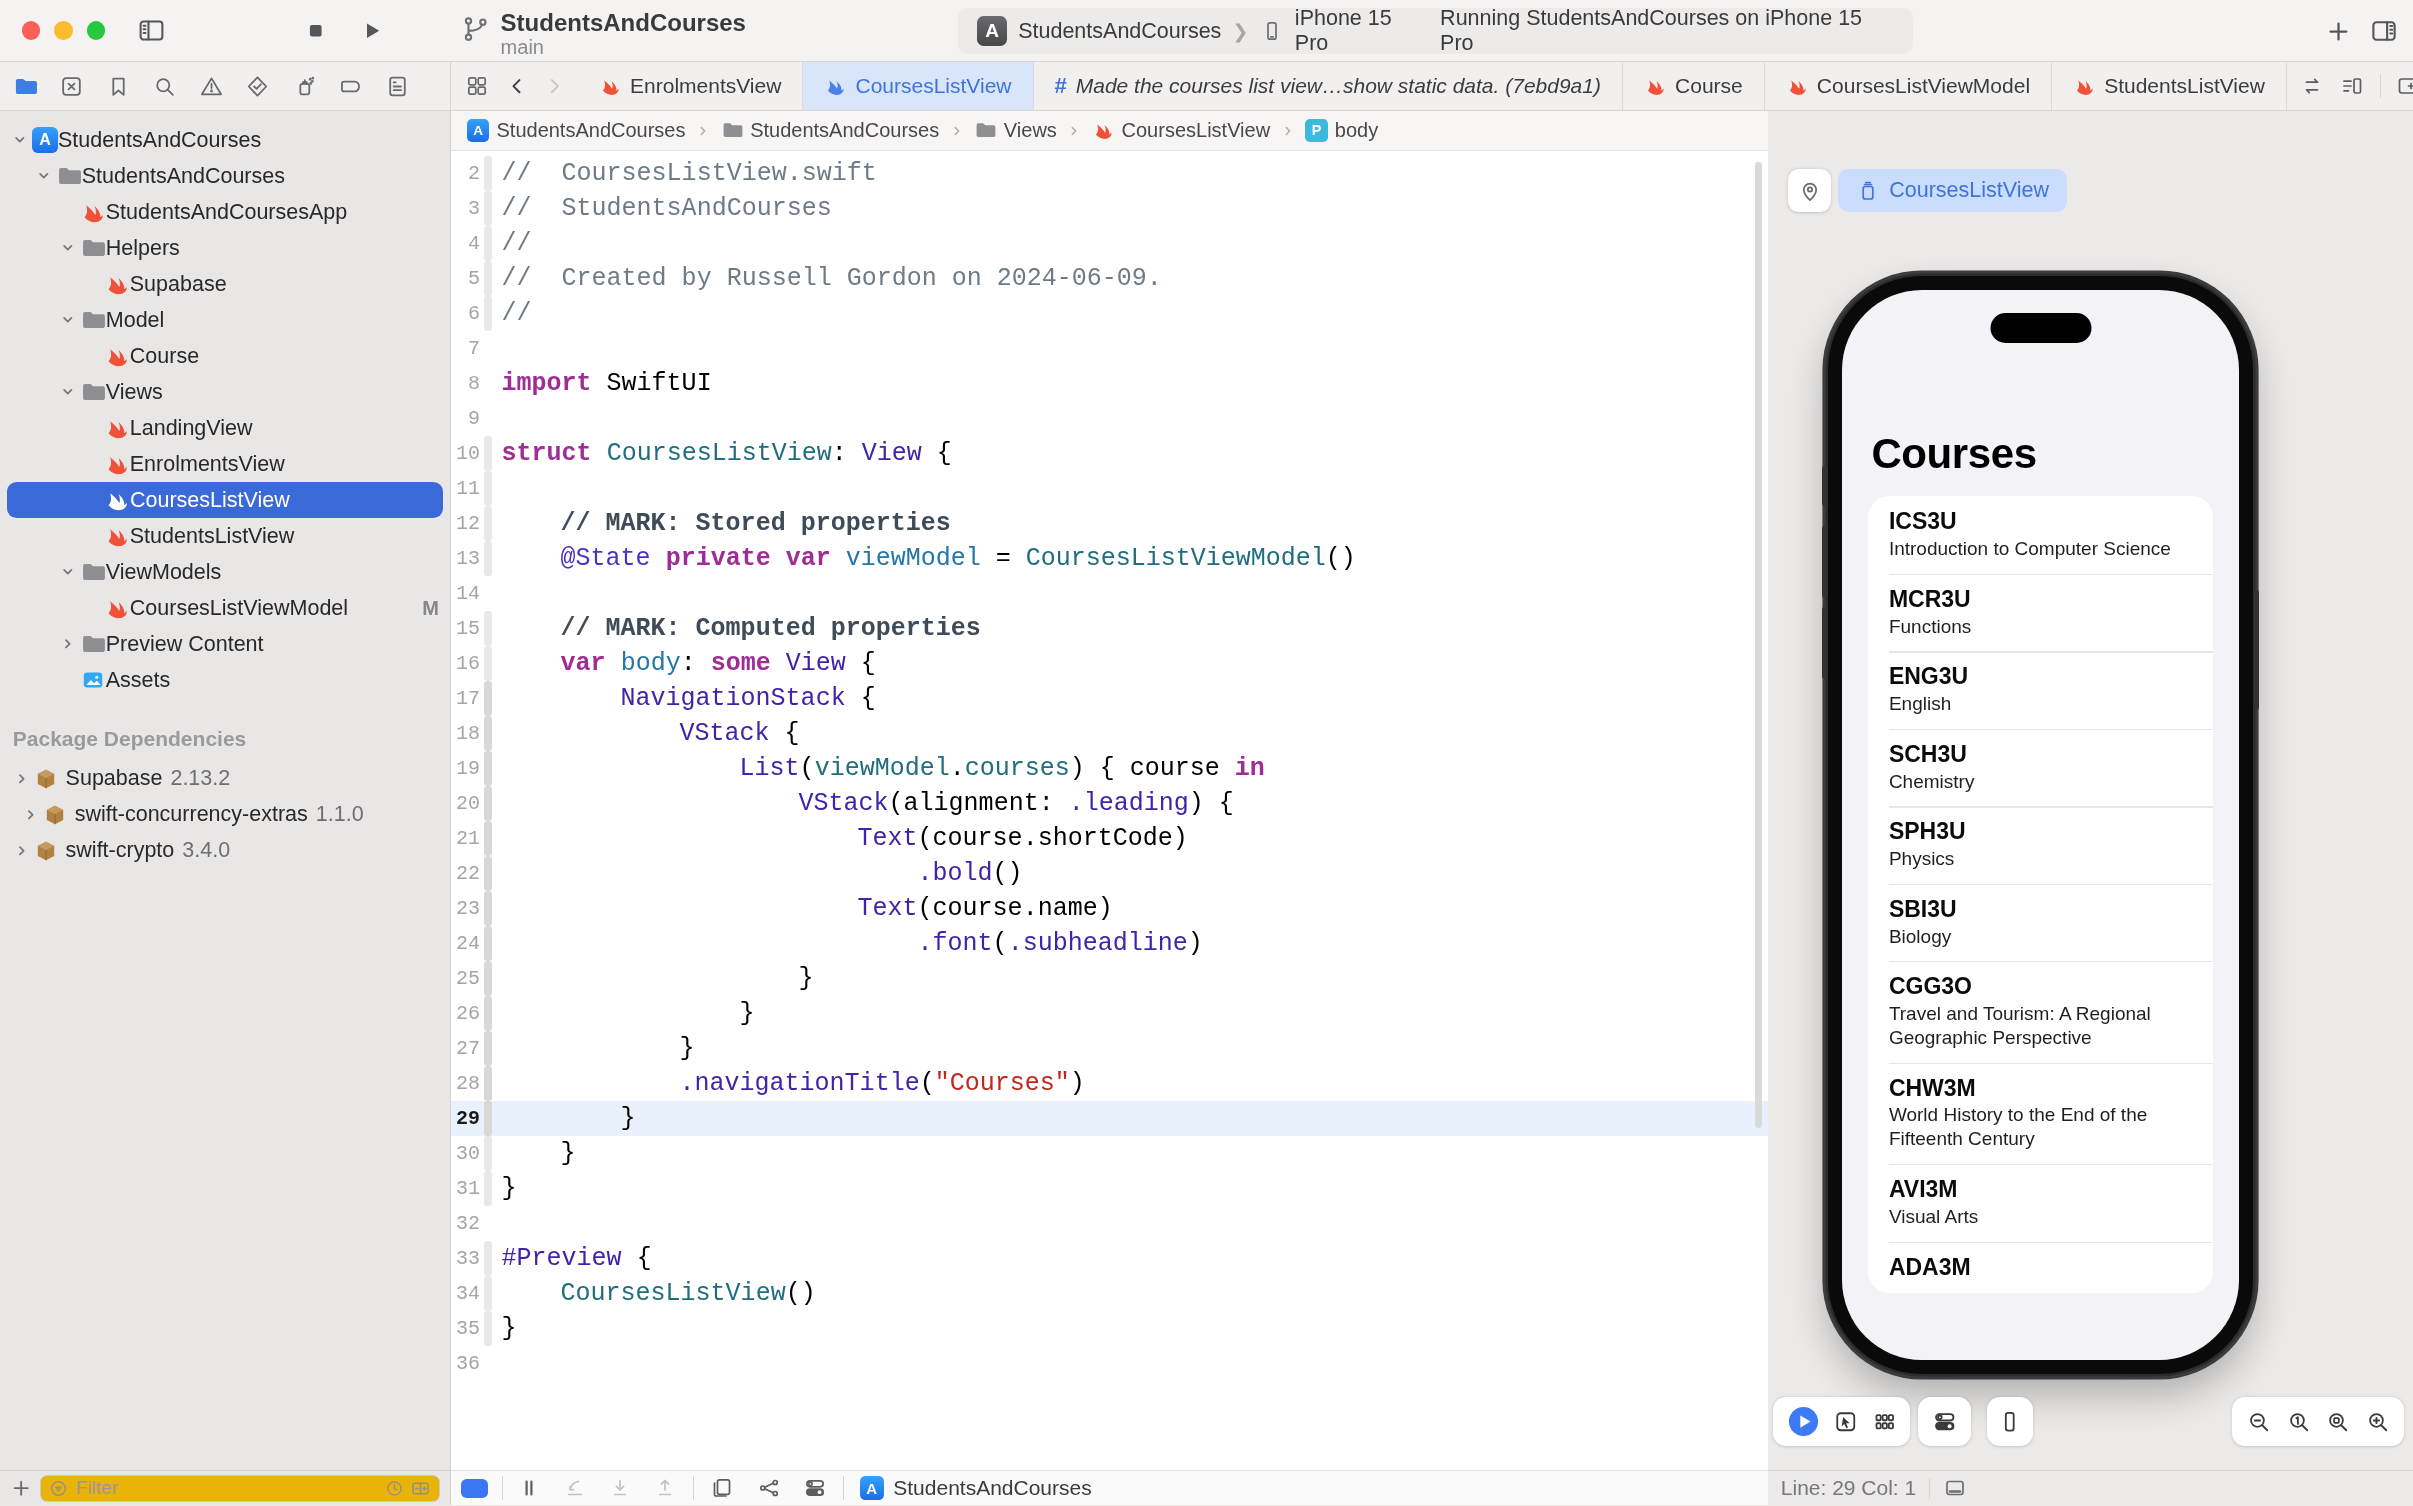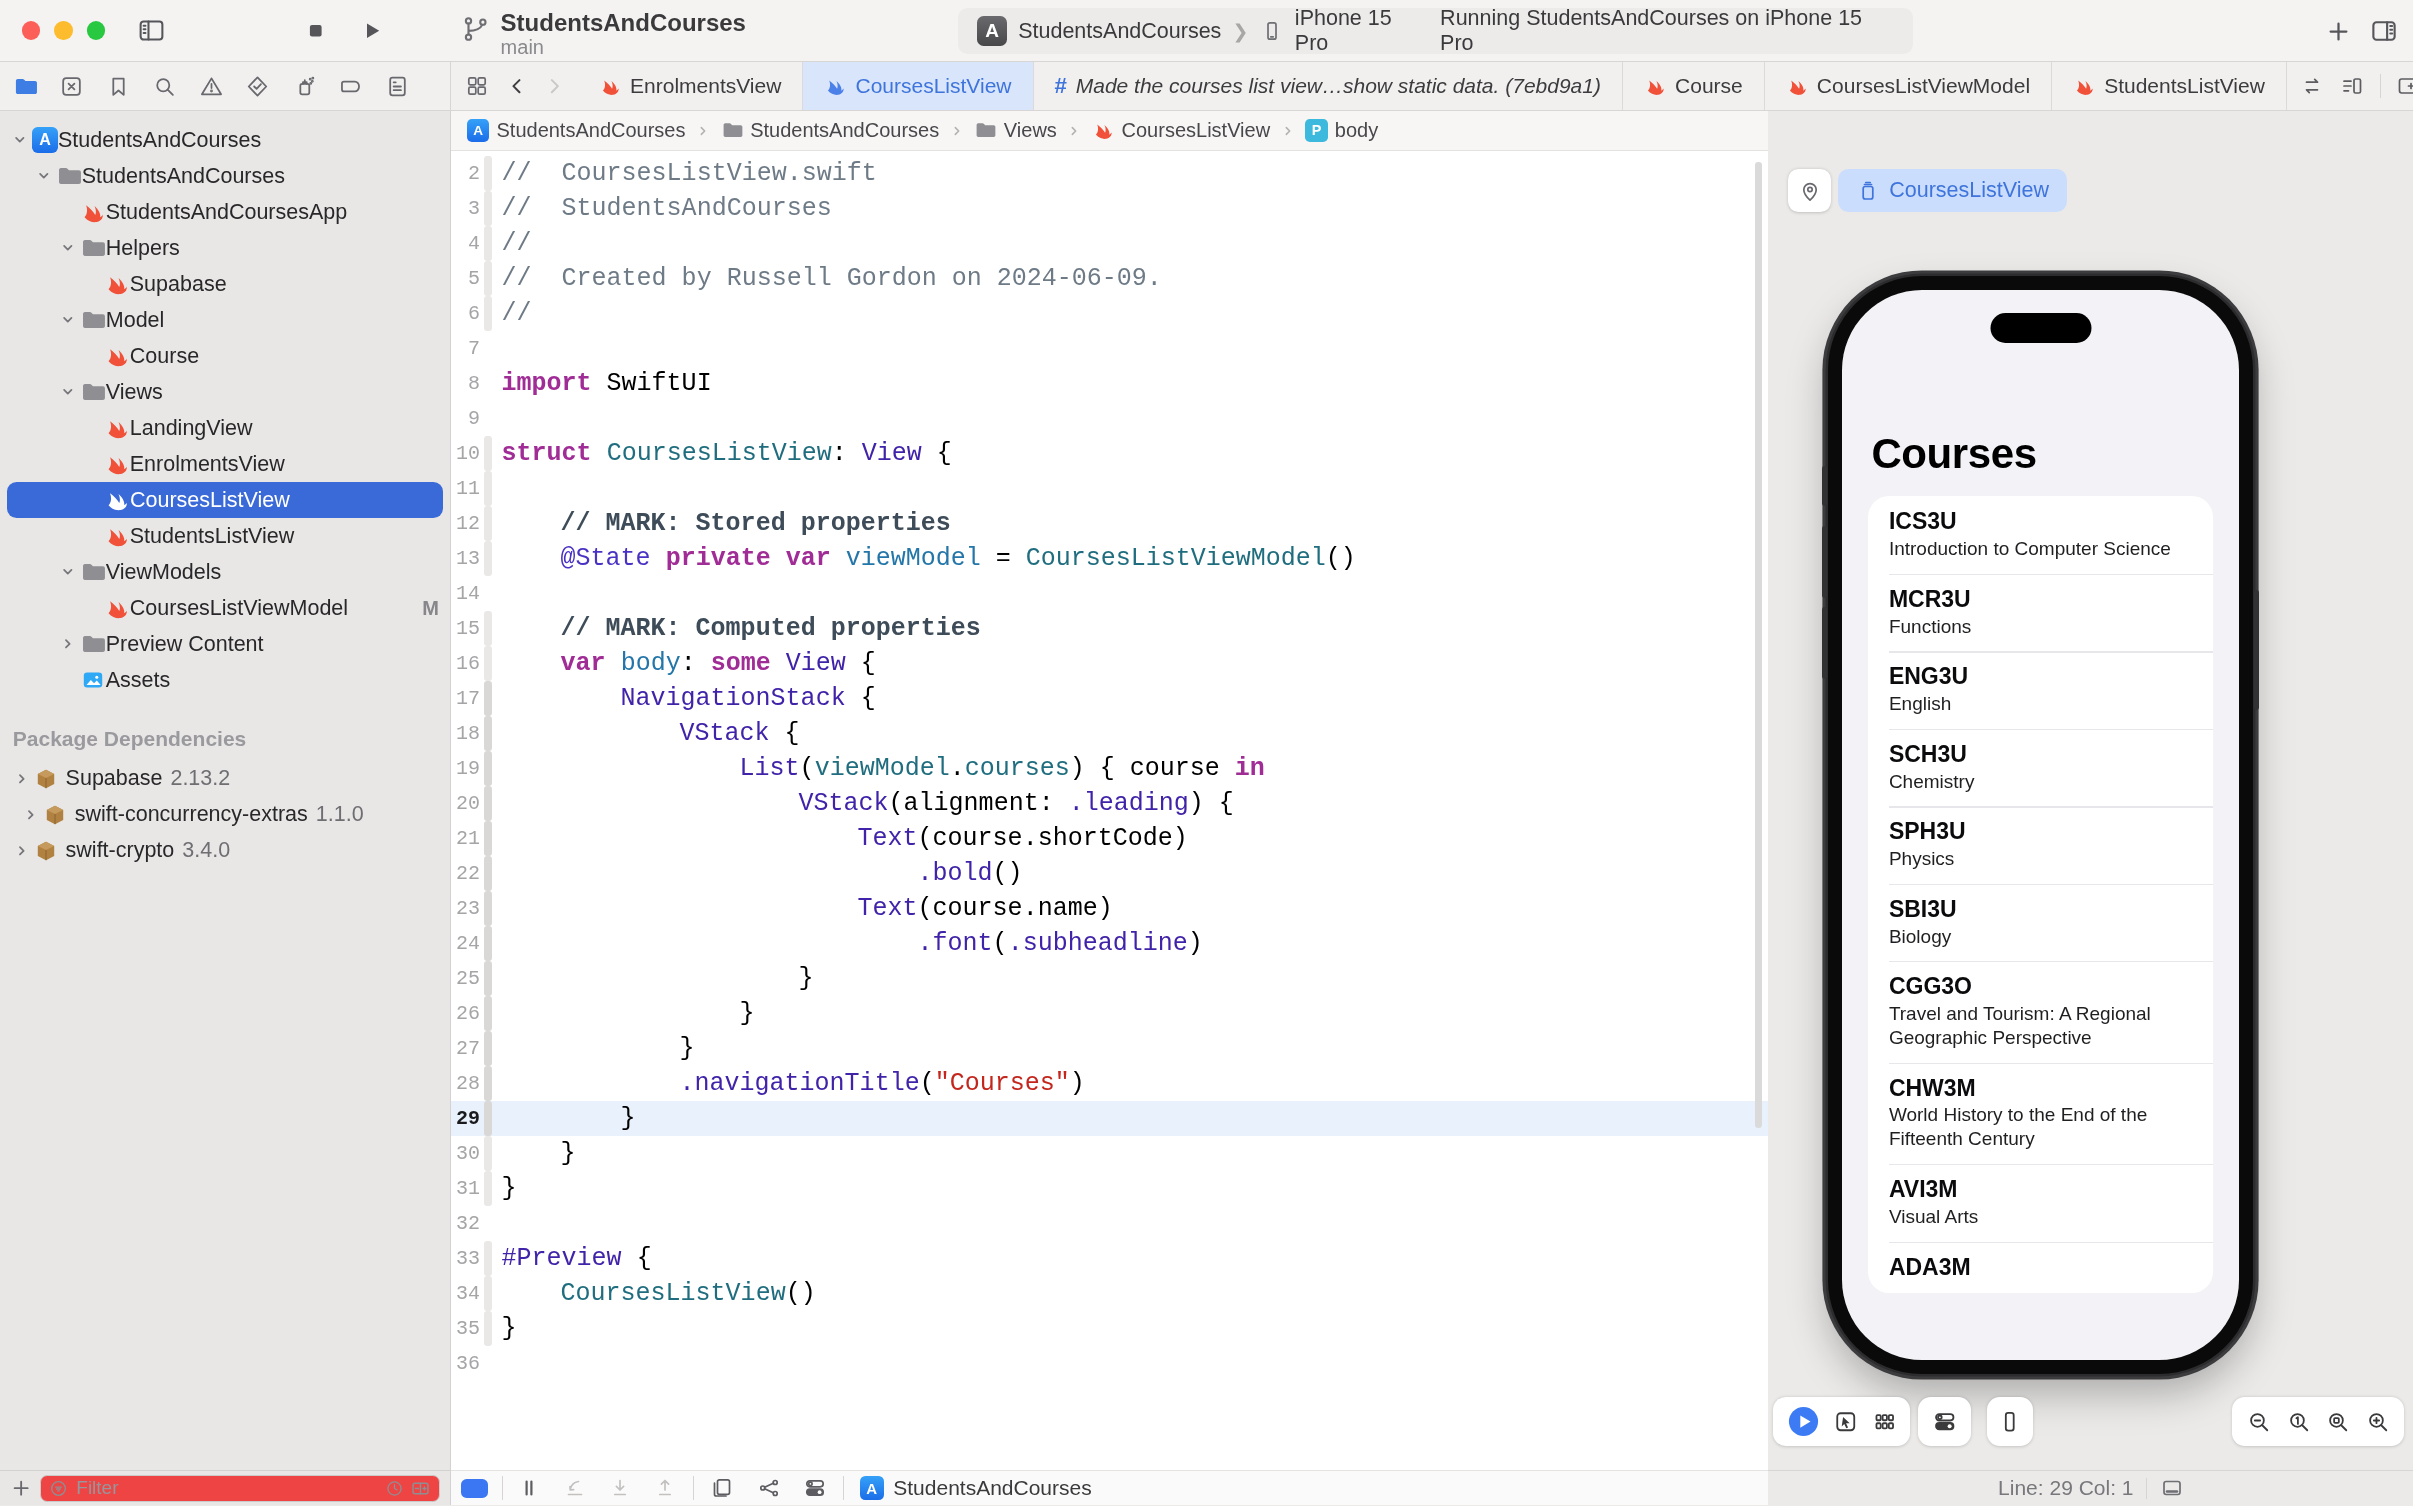--- a/index.html
+++ b/index.html
@@ -53,21 +53,21 @@
   .tree{flex:1;padding-top:11.2px;font-size:21.5px;color:#28282A;overflow:hidden;}
   .trow{height:36px;display:flex;align-items:center;}
   .trow .chev{width:22.3px;color:#76767B;display:flex;justify-content:center;margin-right:3.2px;}
   .trow.sel{background:#3A69D8;border-radius:9.6px;margin:0 7.2px;color:#fff;}
   .trow.sel .lbl{color:#fff;}
   .mbadge{margin-left:auto;margin-right:11.2px;color:#86868B;font-weight:700;font-size:20px;}
   .pkghdr{color:#9A999E;font-weight:700;font-size:21px;padding:29px 0 9.6px 12.8px;}
   .pname{color:#28282A;} .pver{color:#6E6E73;margin-left:8px;}
   .filterbar{height:35px;border-top:0.8px solid #D4D2D1;display:flex;align-items:center;padding:0 9.6px;gap:8px;}
   .plusico{width:22.3px;height:22.3px;color:#68686E;}
-  .ffield{flex:1;height:27px;background:#ef4444;border:0.8px solid #CBCBCA;border-radius:7.2px;
+  .ffield{flex:1;height:27px;background:#eab308;border:0.8px solid #CBCBCA;border-radius:7.2px;
     display:flex;align-items:center;padding:0 8px;gap:6.4px;color:#8E8E93;}
   .ffield input{flex:1;border:none;background:transparent;outline:none;font-size:19px;color:#3A3A3C;
     font-family:"Liberation Sans",sans-serif;min-width:0;}
   .ffield input::placeholder{color:#96969B;}
 
   
   .editorcol{width:1317px;background:#fff;display:flex;flex-direction:column;flex:none;position:relative;}
   .jumpbar{height:40px;background:#F7F6F5;border-bottom:0.8px solid #E3E2E1;display:flex;align-items:center;
     gap:9.6px;padding:0 16px;font-size:20px;color:#48484C;}
   .jumpbar .jchev{width:16px;height:16px;color:#B3B2B1;}
@@ -120,21 +120,21 @@
 
   .cbtn{position:absolute;bottom:59px;background:#fff;border-radius:12.8px;box-shadow:0 0.8px 3.2px rgba(0,0,0,.16);
     display:flex;align-items:center;justify-content:space-evenly;color:#3A3A3C;}
   .lpill{left:4.8px;width:137px;height:49px;}
   .tbtn{left:150px;width:53px;height:49px;}
   .dbtn{left:219px;width:46px;height:49px;}
   .zpill{right:9.6px;width:172px;height:49px;}
   .cbtn .ic{width:25.5px;height:25.5px;}
   .cbtn .big{width:35px;height:35px;}
   .statusrow{position:absolute;left:0;right:0;bottom:0;height:35px;border-top:0.8px solid #D8D6D5;
-    display:flex;align-items:center;justify-content:center;gap:12.8px;padding:0 12.8px;font-size:21px;color:#77777C;}
+    display:flex;align-items:center;justify-content:flex-start;gap:12.8px;padding:0 12.8px;font-size:21px;color:#77777C;}
   .statusrow .ic{width:24px;height:24px;color:#6E6E73;}
 </style>
 </head>
 <body>
 
 <div class="titlebar">
   <div class="lights">
     <span class="light l-red"></span>
     <span class="light l-yellow"></span>
     <span class="light l-green"></span>

